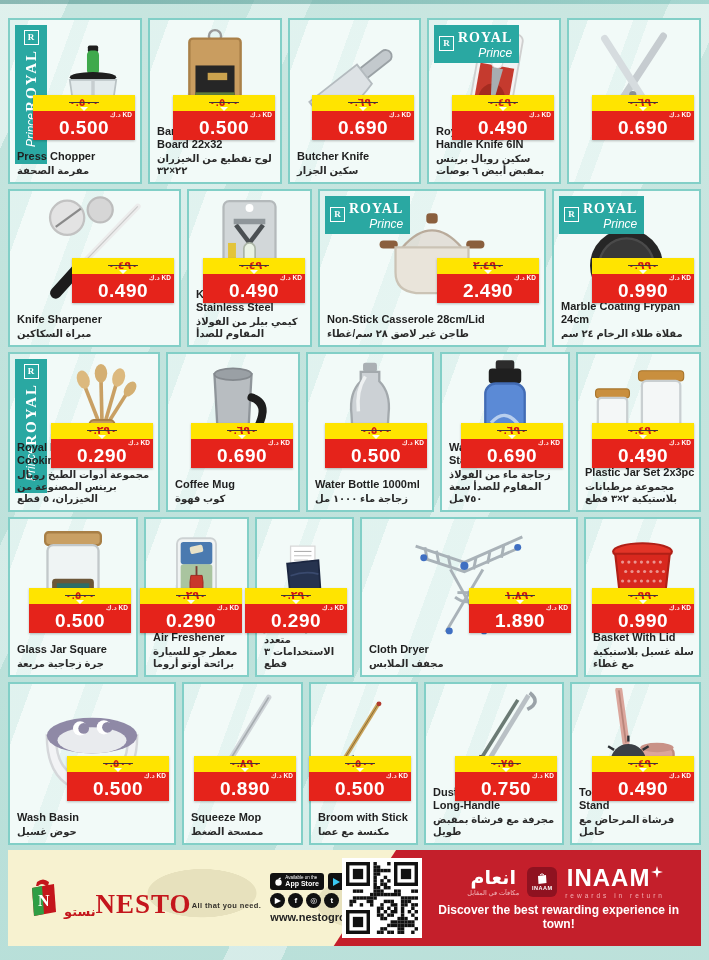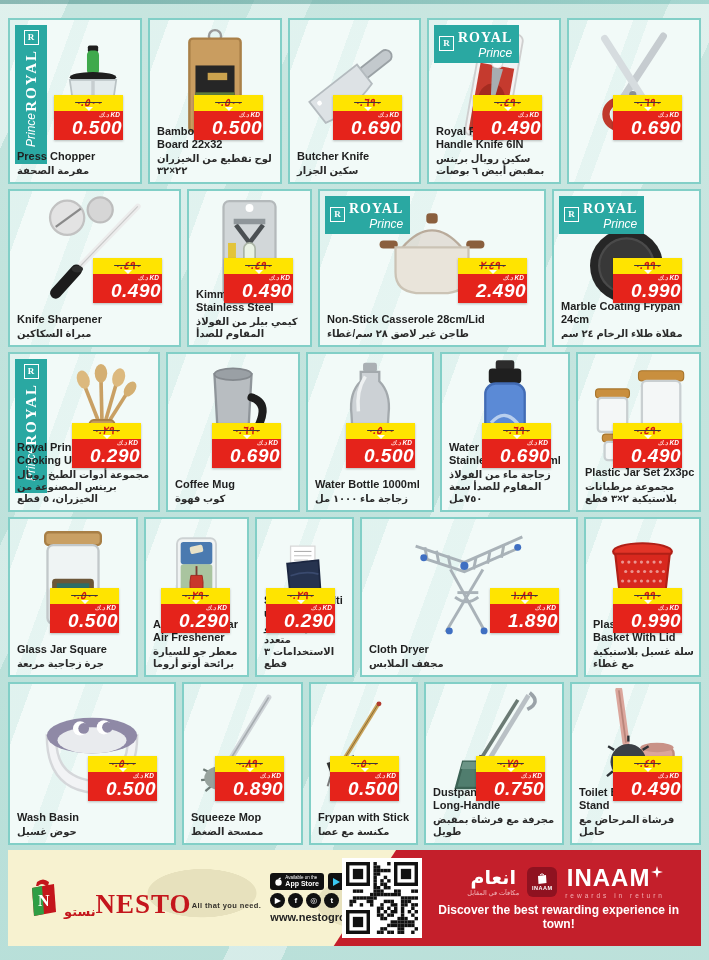--- a/index.html
+++ b/index.html
@@ -12,21 +12,21 @@
   .topline{height:4px;background:linear-gradient(90deg,#35807a,#6cbcb4);opacity:.5;}
   .grid{padding:14px 8px 0;}
   .prow{display:flex;gap:6px;margin-bottom:5px;}
   .card{position:relative;border:2px solid #82cfc7;background:
         linear-gradient(110deg, rgba(178,222,215,.28) 0 10%, rgba(255,255,255,0) 10% 34%, rgba(178,222,215,.2) 34% 42%, rgba(255,255,255,0) 42%),
         #f2faf8;box-sizing:border-box;flex:0 0 auto;}
   .part{position:absolute;left:4px;right:4px;top:4px;bottom:36px;}
   .part svg{width:100%;height:100%;}
   .card.has-vbrand .part{left:40px;}
   
-  .pbadge{position:absolute;right:17px;bottom:42px;width:69px;z-index:3;filter:drop-shadow(0 1px 1px rgba(0,0,0,.25));font-style:italic;}
+  .pbadge{position:absolute;right:5px;bottom:42px;width:102px;z-index:3;filter:drop-shadow(0 1px 1px rgba(0,0,0,.25));}
   .pold{background:var(--yellow,#ffe400);color:#d01818;font-weight:bold;font-size:11px;
         text-align:center;padding:1px 0 2px;text-decoration:line-through;
         text-decoration-color:#3a3a3a;position:relative;letter-spacing:1px;}
   .pold::after{content:"";position:absolute;left:50%;bottom:-4px;transform:translateX(-50%);
         border:4px solid transparent;border-top-color:#fdfdf4;z-index:4;}
   .pnew{background:var(--red,#e5231b);color:#fff;position:relative;padding:2px 18px 2px;}
   .kd{position:absolute;top:1px;right:3px;font-size:6.5px;line-height:1;color:#ffd9d4;font-weight:bold;}
   .kd b{color:#fff;}
   .pval{font-size:19px;font-weight:800;text-align:center;line-height:1.05;padding-top:5px;letter-spacing:.5px;}
   
@@ -634,21 +634,21 @@
             </g>
           </svg></div>
         <div class="pbadge">
           <div class="pold">٠.٥٠٠</div>
           <div class="pnew">
             <div class="kd"><span>د.ك</span> <b>KD</b></div>
             <div class="pval">0.500</div>
           </div>
         </div>
         <div class="pname">
-          <div class="pn-en">Frypan with Stick</div>
+          <div class="pn-en">Broom with Stick</div>
           <div class="pn-ar">مكنسة مع عصا</div>
         </div>
       </article>
       <article class="card" style="width: 140px;">
         <div class="part"><svg viewBox="0 0 100 100">
             <path d="M80 4 q10 8 -2 14" fill="none" stroke="#9aa2a8" stroke-width="3"></path>
             <line x1="79" y1="6" x2="46" y2="60" stroke="#b9c0c5" stroke-width="4"></line>
             <line x1="70" y1="10" x2="40" y2="58" stroke="#6b7a74" stroke-width="3"></line>
             <path d="M38 56 l10 4 l-6 10 q-8 8 -14 2 z" fill="#5a4a3a"></path>
             <g stroke="#8a7a64" stroke-width="1.5">

